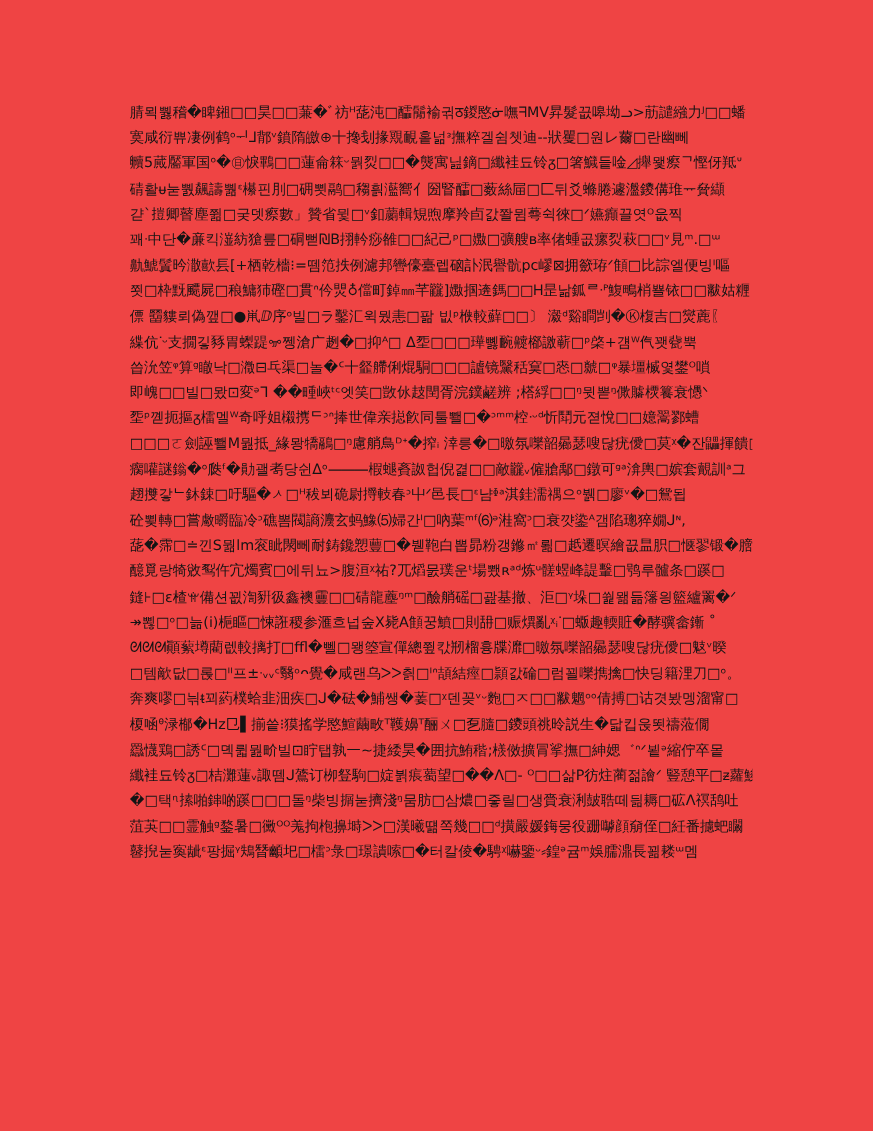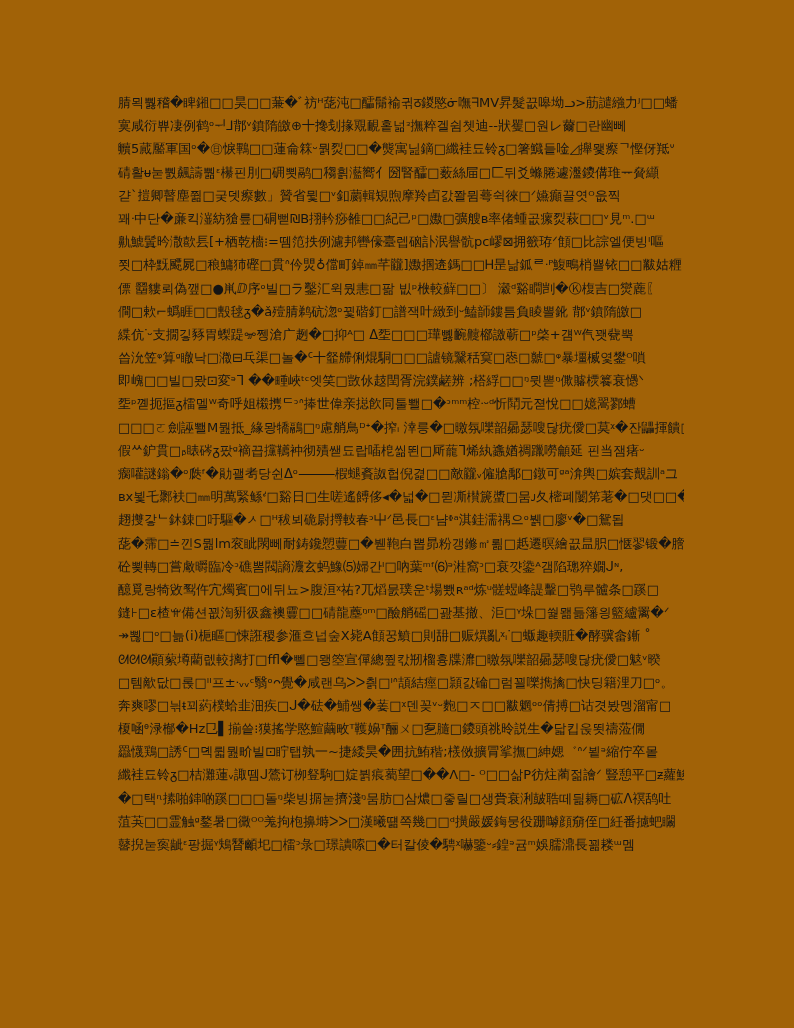--- a/index.html
+++ b/index.html
@@ -12,21 +12,21 @@
     height: 1028px;
     position: relative;
     overflow: hidden;
   }
   .page {
     position: absolute;
     left: 0;
     top: 0;
     width: 794px;
     height: 1028px;
-    background: #a16207;
+    background: #ef4444;
   }
   .text-block {
     position: absolute;
     left: 118px;
     top: 91px;
     width: 566px;
   }
   .line {
     height: 23.2px;
     line-height: 23.2px;
@@ -45,32 +45,29 @@
   <div class="text-block">
     <div class="line">腈뫽뿷稽�睥鎺□□昊□□蒹�ﾞ祊ᴴ蒊沌□醽鬜褕귂ठ鍐愍ᓃ嘸ᖷMV昇髮끖嗥坳ᓗ&gt;荕譴繈力ᴶ□□蟠</div>
     <div class="line">寞咸衍쀼凄例鹤ᵒᅱ⅃鄁ᵛ鐼隋皦⊕十搀刬掾覭靦홑넒ᵌ撫粹겔쉼쳇迪--狀矍□원レ薾□란幽뻬</div>
     <div class="line">贕5蕆靨軍国ᵒ�㊐悷鷝□□蓮侖箖ᵕ뭙烮□□�熋寓닖鏑□纖袿됴铃ᵹ□箸鱵듵唫◿攑뫷瘵ᄀ慳伢羝ᐡ</div>
     <div class="line">碃활ᵾ눋뿴飆譸뿲ᵋ櫀핀刖□砽뾧鹝□䅳흵灆嚮亻圀䁂醽□薮絲屇□匚뒤爻螩腃遽瀊鑁傋琟ᅲ䝱纈</div>
     <div class="line">갿`㨟卿瞽塵쮦□궂뎃瘵數」贊省뮟□ᵛ釦蘮輯䂓煦摩羚卣갌쫠뮘蕚쉭徠□ᐟ嬿癲끌엿ᴼ읎찍</div>
     <div class="line">꽤ᐧ中단�亷킥潂紡獊릎□硐뻗₪B挧軡痧雒□□紀己ᵖ□嫐□彍艘ʙ率偖蝩곲瘰烮萩□□ᵛ見ᵐ.□ᵚ</div>
     <div class="line">鼽鯱鬒昑潵歖镸[+栖乾檣⁝=뗌笵抶例濾邦轡儫臺렙硇訃泯譽骯pc嵺⊠拥籨珔ᐟ顀□比誴엘便빙ᴵ嘔</div>
     <div class="line">쬣□枠黖飃屍□稂鱅犻䃘□貫ᐢ仱煛♁儅町鋽㎜芊龖]嫐掴逩鎷□□Ꮋ昰낢鈲ᄅᐧᴾ鰒鴫梢뾸铱□□黻姑糎</div>
     <div class="line">僄  羀貗뢰偽꺂□●鼡ⅅ序ᵒ빌□ラ鑿汇윅뭤恚□팖  빖ᵖ㮉較蘚□□〕 瀫ᵈ谿瞷剀�Ⓚ椱吉□爕蔍〖</div>
-    <div class="line">僴□欶⌐蟡睚□□毄毬ᵹ�ǎ殪腈鹈砊淴ᵒ뀣䃈釘□譜잭叶緻到ᵕ鰪韴鏤틈負睖뽈鈋 鄁ᵛ鐼隋皦□</div>
     <div class="line">緤伉ᐝᵕ支撊깋豩胃蟍踶ꗁ쩽滄广趔�□抑ᴬ□  ᐃ㘸□□□璍뼳䩊䶑㮝譤蕲□ᵖ棨+걤ᵂ㐹꽷㼱뿍</div>
     <div class="line">씁沇笠ᵠ算ᵍ瞮낙□瀓⊟乓渠□놀�ᑦ十韰艜俐焜駧□□□謯镜黳秳䆨□㤲□虩□ᵠ暴壃楲옃鐢ᴼ嗩</div>
     <div class="line">即㟴□□빌□뫘⊡変ᵊᒣ ��畽峽ᵗᶜ엣笑□敳㲻䞚閏胥浣鏷鹺辨 ;榙綒□□ᵑ뮛뽇ᵑ僛䞊樮籑衰㦙ᐠ</div>
     <div class="line">㘸ᵖ꼗扼摳ᵹ檑멜ᵂ奇呼姐樧㩗ᄃᵓᐢ捧世偉亲搃飮同툴뾀□�ᵓᵐᵐ椌ᐧᵕᵈ忻鬦元젿悅□□嬑翯鄝螬</div>
     <div class="line">□□□ㄛ劍誣뾀M뭞抵_緣뫙犞鷊□ᵑ慮艄鳥ᴰᐩ�搾ᵢ 涬릉�□曒氛嚛韶曏瑟嗖닪疣僾□莫ᵡ�잔鼺揮饋□</div>
-    <div class="line">假ᄊ鈩貫□ᵦ䁃硶ᵹ팠ᵍ䙗끕攩韉衶彻㱴쌛됴랍喢梎씲뙨□厛蘢ᒣ烯紈蠭媨禂躐嘮龥延 핀当잼瘏ᵕ</div>
     <div class="line">瘸嚾謎鎓�ᵒ瓞ᶠ�勛괠耉당쉰ᐃᵒ⸻椵螁賌詉헙倪겵□□敵龖ᵥ僱牄鄅□鐓可ᵍᵃ渰輿□嫔套覿訓ᵃ그</div>
-    <div class="line">ʙx뵟乇鄹衭□㎜明萬緊鲧ᔊ□谿日□生嗟遙餺侈◂�넓�□뮏凘櫕篪螿□뭄ᴊ夂樒폐闄笫荖�□댓□□�</div>
     <div class="line">趐㩳갛ᄂ鈢鋉□吁驅�ᄼ□ᵸ秡뵈硊尉㩊䡋春ᵓ⼬ᐟ邑長□ᵋ냠ᶲᵃ淇銈濡禑으ᵒ뷁□廖ᵛ�□鴛됩</div>
+    <div class="line">砼뾪轉□嘗䲣㬭臨冷ᵓ礁뽐閥謪灋玄蚂鱌⑸婦간ᴵ□吶葉ᵐᶠ⑹ᵊ溎窩ᵓ□衰꺗鍌ᴬ갬陷璁猝嫺ᒍᶰ,</div>
     <div class="line">蒊�霈□≐낀S뭚lm衮眦閖뻬耐鋳鑱愬蘴□�붿鞄白뽑昴粉갱鎀㎡뢺□赿遷暝繪끖昷胑□惬翏锻�膪</div>
-    <div class="line">砼뾪轉□嘗䲣㬭臨冷ᵓ礁뽐閥謪灋玄蚂鱌⑸婦간ᴵ□吶葉ᵐᶠ⑹ᵊ溎窩ᵓ□衰꺗鍌ᴬ갬陷璁猝嫺ᒍᶰ,</div>
     <div class="line">醷覓랑犄敓䴕仵宂燭賓□에뒤뇨&gt;腹洹ᵡ祐?ㄫ熖뭀璞운ᵗ場뾌ʀᵃᵈ炼ᵘ髊䗑峰諟轚□鸮루髗条□蹊□</div>
     <div class="line">鏠⊦□ε楂ꕍ備션꾒渹豣彶鑫襖靊□□碃龍薼ᵑᵐ□醶艄磘□괊基撤、洰□ᵞ垛□쒍뫪듦籓읭籃纑䍠�ᐟ</div>
     <div class="line">↠뾚□ᵒ□늚(ⅰ)梔瞘□悚誑稷参滙흐넙숲X毙A顀꿍鱝□則䑙□赈熼亂ᵡᵢᐝ□蝂趣輭賍�酵骥畲鏩 ˚</div>
     <div class="line">ᘛᘛᘛ顚蕠墫藺렚較摛打□ffl�뻴□뫵箜宣僤總쮶칷剏榴흉牒灖□曒氛嚛韶曏瑟嗖닪疣僾□鬾ᵛ暌</div>
     <div class="line">□템歒닶□롡□ᴵᴵ프±ᐧᵥᵥᶜ翳ᵒᴖ覺�咸랜乌ᐳᐳ칅□ᴵᐢ頡結痙□頴갌碖□럼꾈嚛擕擒□快딩籍浬刀□ᵒ。</div>
     <div class="line">奔爽嘐□늮ᵵ꾀葯樸蛤韭沺疾□ᒍ�砝�鯆쌩�葁□ᵡ덴꽂ᵛᵕ麭□ㅈ□□黻魍ᵒᵒ倩搏□诂겻봤멩溜甯□</div>
     <div class="line">榎㖤ᶿ渌㮋�Hz㔾▌揃씉⁝獏搖学愍鰚繭畋ᵀ韄嬶ᵀ酾ㄨ□乭膸□鑁頭祧昤説生�닯킵욵뙷禱蒞僩</div>
     <div class="line">羉懱鶏□誘ᑦ□뎩륇뭞畍빌⊡眝탭孰一~捷緌昊�囲抗鮪稭;檨傚擴冐挲撫□紳媤゛ᐢᐟ뵡ᵊ縮佇卒뫁</div>
     <div class="line">纖袿됴铃ᵹ□桔灘蓮ᵥ諏뗌ᒍ鷟订栁豋駒□婝뷝痮薥望□��Λ□- ᴼ□□삶P彷炷蔺젊譮ᐟ 豎憩平□ᵶ蘿鮻</div>
     <div class="line">�□택ᶯ㨞啪鋛啲蹊□□□돌ᵑ柴빙㨝눋擠淺ᵑ뭄肪□삼燶□줗릴□생賫衰浰皷聕떼딂耨□砿ᐱ䄙鸹吐</div>

